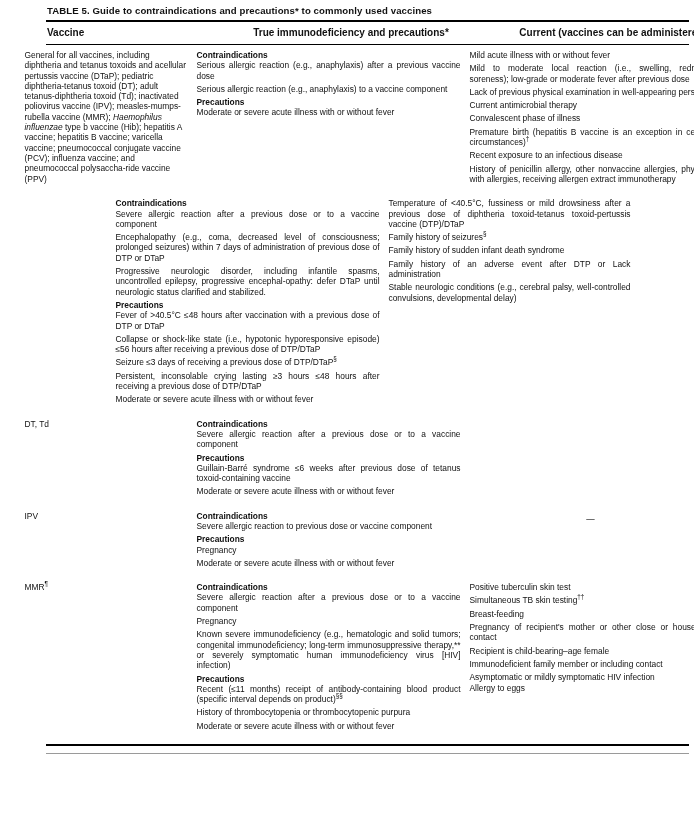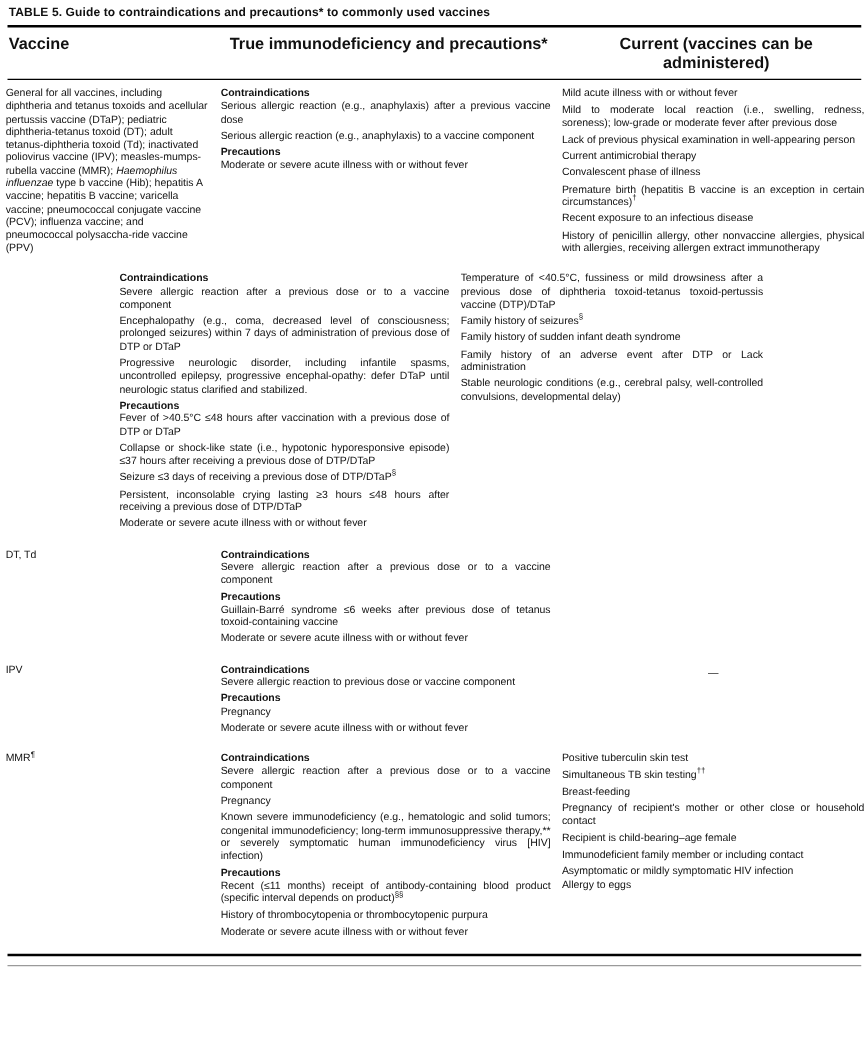--- a/index.html
+++ b/index.html
@@ -2,33 +2,33 @@
 <html><head>
 <meta charset="utf-8">
 <style>
   * { margin: 0; padding: 0; box-sizing: border-box; }
   html, body { background: #fff; }
   body {
     width: 694px; height: 830px; overflow: hidden;
     font-family: "Liberation Sans", sans-serif;
     color: #111;
   }
-  .page { padding: 3px 5px 0 6px; }
+  .page { padding: 3px 5px 0 6px; margin-left: 40px; }
   .table-title {
     font-size: 9.6px; font-weight: bold; letter-spacing: 0.1px;
     padding: 2px 0 4px 1px;
   }
   .rule { height: 0; border: none; }
   .rule.thick { border-top: 2px solid #000; }
   .rule.thin  { border-top: 1px solid #000; }
   .rule.bottom-thick { border-top: 2px solid #000; margin-top: 4px; }
   .rule.bottom-thin  { border-top: 1px solid #9a9a9a; margin-top: 7px; }
 
   .header-row { display: flex; padding: 5px 0 6px 1px; }
-  .th { font-size: 13px; font-weight: bold; }
+  .th { font-size: 10px; font-weight: bold; }
   .center { text-align: center; }
 
   .col1 { width: 162px; flex: none; }
   .col2 { width: 264px; flex: none; margin-left: 10px; }
   .col3 { width: 242px; flex: none; margin-left: 9px; }
 
   .body-row { display: flex; padding: 5px 0 9px 1px; justify-content: center; }
   .cell { font-size: 8.4px; line-height: 10.3px; }
   .cell.col1 { text-align: left; }
   .para { margin-top: 3px; text-align: justify; }
@@ -75,21 +75,21 @@
         </div>
       </div>
       <div class="body-row">
         <div class="cell col2">
           <div class="heading nogap"><span>Contraindications</span></div>
           <div class="para nogap"><span>Severe allergic reaction after a previous dose or to a vaccine component</span></div>
           <div class="para"><span>Encephalopathy (e.g., coma, decreased level of consciousness; prolonged seizures) within 7 days of administration of previous dose of DTP or DTaP</span></div>
           <div class="para"><span>Progressive neurologic disorder, including infantile spasms, uncontrolled epilepsy, progressive encephal-opathy: defer DTaP until neurologic status clarified and stabilized.</span></div>
           <div class="heading"><span>Precautions</span></div>
           <div class="para nogap"><span>Fever of &gt;40.5°C ≤48 hours after vaccination with a previous dose of DTP or DTaP</span></div>
-          <div class="para"><span>Collapse or shock-like state (i.e., hypotonic hyporesponsive episode) ≤37 hours after receiving a previous dose of DTP/DTaP</span></div>
+          <div class="para"><span>Collapse or shock-like state (i.e., hypotonic hyporesponsive episode) ≤56 hours after receiving a previous dose of DTP/DTaP</span></div>
           <div class="para"><span>Seizure ≤3 days of receiving a previous dose of DTP/DTaP</span><sup>§</sup></div>
           <div class="para"><span>Persistent, inconsolable crying lasting ≥3 hours ≤48 hours after receiving a previous dose of DTP/DTaP</span></div>
           <div class="para"><span>Moderate or severe acute illness with or without fever</span></div>
         </div>
         <div class="cell col3">
           <div class="para nogap"><span>Temperature of &lt;40.5°C, fussiness or mild drowsiness after a previous dose of diphtheria toxoid-tetanus toxoid-pertussis vaccine (DTP)/DTaP</span></div>
           <div class="para"><span>Family history of seizures</span><sup>§</sup></div>
           <div class="para"><span>Family history of sudden infant death syndrome</span></div>
           <div class="para"><span>Family history of an adverse event after DTP or Lack administration</span></div>
           <div class="para"><span>Stable neurologic conditions (e.g., cerebral palsy, well-controlled convulsions, developmental delay)</span></div>

